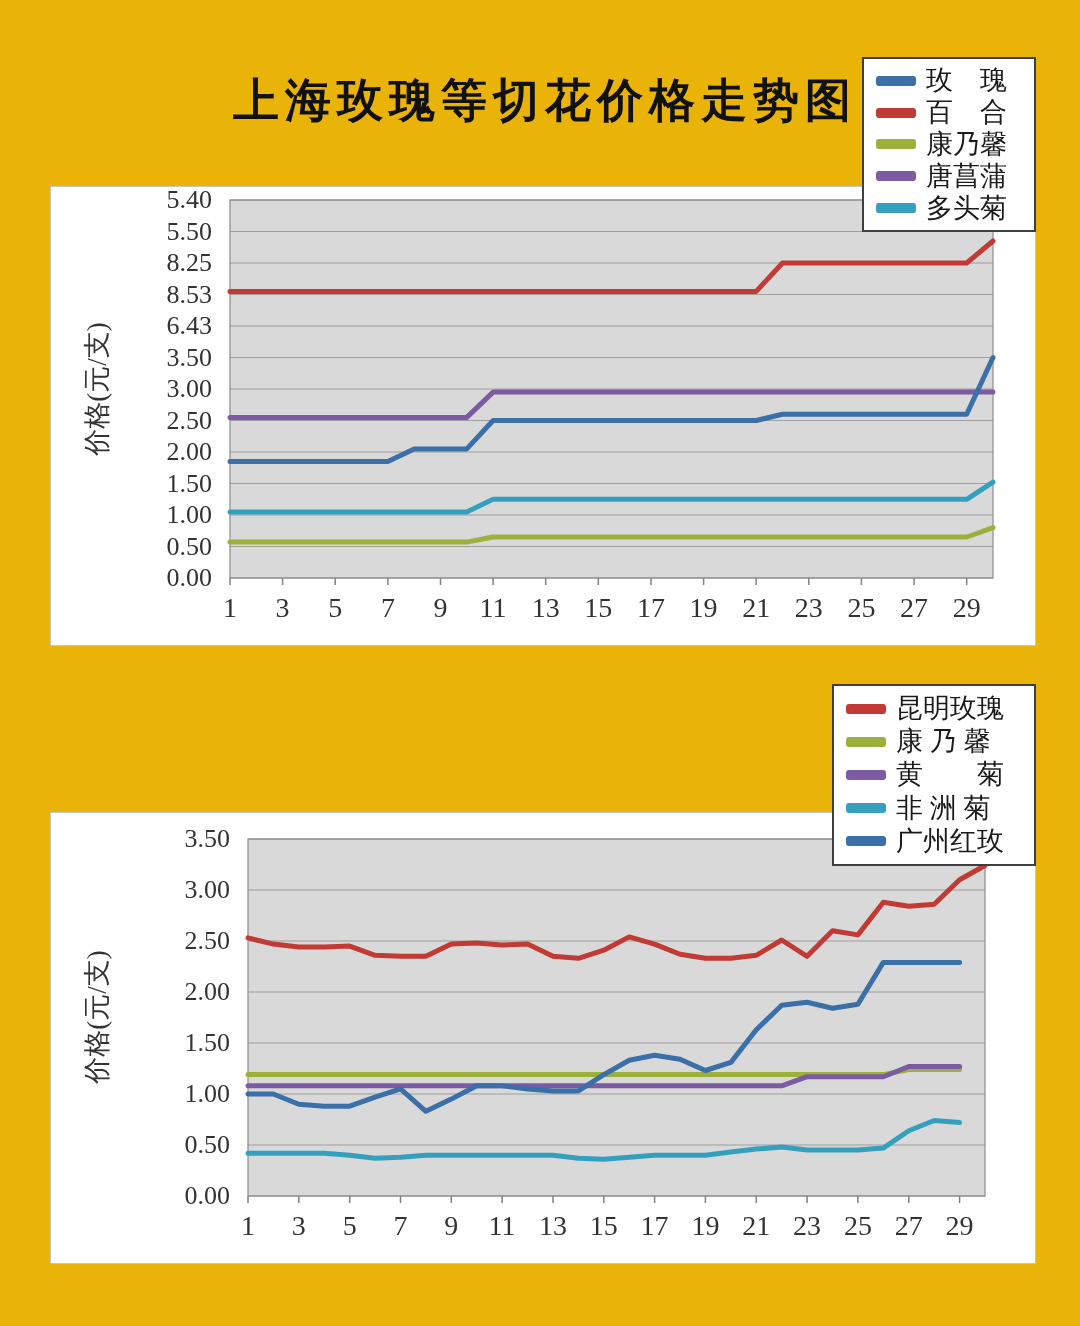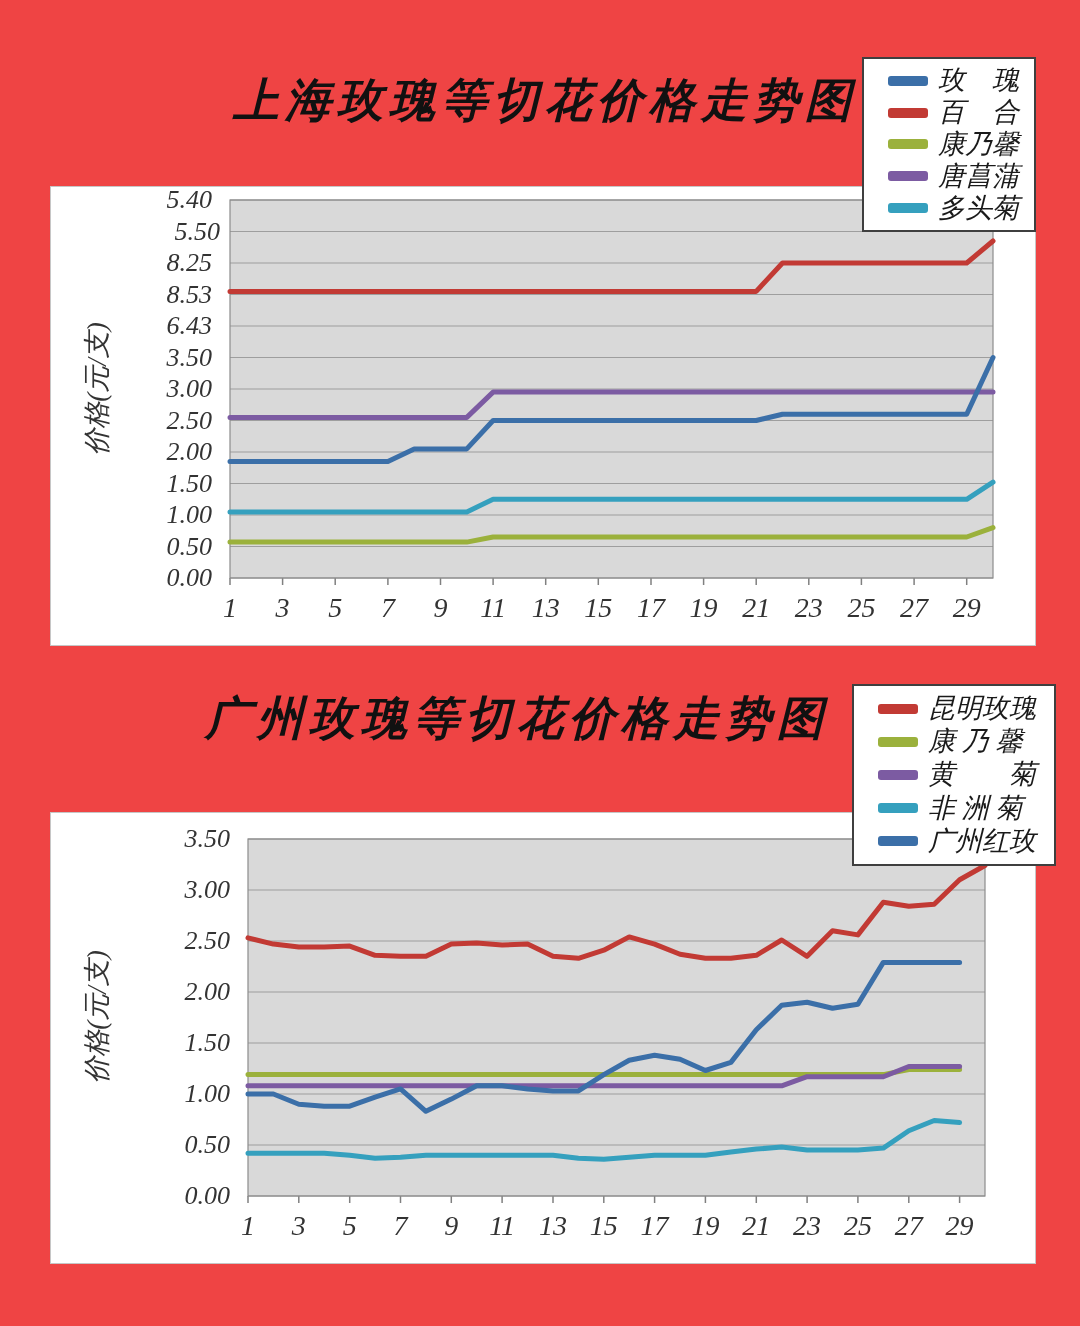--- a/index.html
+++ b/index.html
@@ -1,27 +1,27 @@
 <!DOCTYPE html>
 <html><head>
 <meta charset="utf-8">
 <style>
   html,body{margin:0;padding:0;background:#ffffff;}
-  #page{position:relative;width:1080px;height:1326px;background:#ef4444;overflow:hidden;
-        font-family:"Liberation Serif", serif;font-style:italic;}
+  #page{position:relative;width:1080px;height:1326px;background:#eab308;overflow:hidden;
+        font-family:"Liberation Serif", serif;}
   .chart-box{position:absolute;background:#ffffff;border:1px solid #c6c6c6;z-index:1;}
   #canvas{position:absolute;left:0;top:0;z-index:2;}
   .chart-title{position:absolute;transform:translateX(-50%);white-space:nowrap;
         font-family:"Liberation Sans", sans-serif;font-weight:600;color:#111;
         font-size:46px;letter-spacing:6px;z-index:4;}
   .y-title{position:absolute;transform:translate(-50%,-50%) rotate(-90deg);white-space:nowrap;
         font-size:27px;color:#333;z-index:3;}
   .legend{position:absolute;background:#ffffff;border:2px solid #3f3f3f;z-index:5;
         display:flex;flex-direction:column;justify-content:space-around;
-        padding:6px 6px 6px 24px;box-sizing:border-box;}
+        padding:6px 6px 6px 12px;box-sizing:border-box;}
   .legend-item{display:flex;align-items:center;gap:10px;}
   .swatch{display:inline-block;width:40px;height:10px;border-radius:3px;flex:0 0 auto;}
   .legend-label{font-size:27px;color:#1a1a1a;white-space:pre;line-height:1;}
   .y-tick-label{position:absolute;width:84px;text-align:right;font-size:26px;color:#333;z-index:3;}
   .x-tick-label{position:absolute;width:60px;text-align:center;font-size:28px;color:#333;z-index:3;}
 </style>
 </head>
 <body>
 
 <div id="page">
@@ -91,21 +91,20 @@
       <line x1="959.6" y1="1196" x2="959.6" y2="1203" stroke="#808080" stroke-width="1.5"></line>
       <rect x="248" y="839" width="737" height="357" fill="none" stroke="#8c8c8c" stroke-width="1.2"></rect>
       <polyline points="248,937.9 273.4,944.1 298.8,947.1 324.2,947.1 349.7,946.1 375.1,955.3 400.5,956.3 425.9,956.3 451.3,944.1 476.7,943 502.1,945.1 527.6,944.1 553,956.3 578.4,958.3 603.8,950.2 629.2,936.9 654.6,944.1 680,954.3 705.4,958.3 730.9,958.3 756.3,955.3 781.7,940 807.1,956.3 832.5,930.8 857.9,934.9 883.3,902.2 908.8,906.3 934.2,904.3 959.6,879.8 985,865.5" fill="none" stroke="#c23a34" stroke-width="5" stroke-linejoin="round" stroke-linecap="round"></polyline>
       <polyline points="248,1074.6 273.4,1074.6 298.8,1074.6 324.2,1074.6 349.7,1074.6 375.1,1074.6 400.5,1074.6 425.9,1074.6 451.3,1074.6 476.7,1074.6 502.1,1074.6 527.6,1074.6 553,1074.6 578.4,1074.6 603.8,1074.6 629.2,1074.6 654.6,1074.6 680,1074.6 705.4,1074.6 730.9,1074.6 756.3,1074.6 781.7,1074.6 807.1,1074.6 832.5,1074.6 857.9,1074.6 883.3,1074.6 908.8,1069.5 934.2,1069.5 959.6,1069.5" fill="none" stroke="#9bb13c" stroke-width="5" stroke-linejoin="round" stroke-linecap="round"></polyline>
       <polyline points="248,1085.8 273.4,1085.8 298.8,1085.8 324.2,1085.8 349.7,1085.8 375.1,1085.8 400.5,1085.8 425.9,1085.8 451.3,1085.8 476.7,1085.8 502.1,1085.8 527.6,1085.8 553,1085.8 578.4,1085.8 603.8,1085.8 629.2,1085.8 654.6,1085.8 680,1085.8 705.4,1085.8 730.9,1085.8 756.3,1085.8 781.7,1085.8 807.1,1076.7 832.5,1076.7 857.9,1076.7 883.3,1076.7 908.8,1066.5 934.2,1066.5 959.6,1066.5" fill="none" stroke="#7c5ba2" stroke-width="5" stroke-linejoin="round" stroke-linecap="round"></polyline>
       <polyline points="248,1153.2 273.4,1153.2 298.8,1153.2 324.2,1153.2 349.7,1155.2 375.1,1158.3 400.5,1157.2 425.9,1155.2 451.3,1155.2 476.7,1155.2 502.1,1155.2 527.6,1155.2 553,1155.2 578.4,1158.3 603.8,1159.3 629.2,1157.2 654.6,1155.2 680,1155.2 705.4,1155.2 730.9,1152.1 756.3,1149.1 781.7,1147 807.1,1150.1 832.5,1150.1 857.9,1150.1 883.3,1148.1 908.8,1130.7 934.2,1120.5 959.6,1122.6" fill="none" stroke="#35a0be" stroke-width="5" stroke-linejoin="round" stroke-linecap="round"></polyline>
       <polyline points="248,1094 273.4,1094 298.8,1104.2 324.2,1106.2 349.7,1106.2 375.1,1097.1 400.5,1088.9 425.9,1111.3 451.3,1099.1 476.7,1085.8 502.1,1085.8 527.6,1088.9 553,1090.9 578.4,1090.9 603.8,1074.6 629.2,1060.3 654.6,1055.2 680,1059.3 705.4,1070.5 730.9,1062.4 756.3,1029.7 781.7,1005.3 807.1,1002.2 832.5,1008.3 857.9,1004.2 883.3,962.4 908.8,962.4 934.2,962.4 959.6,962.4" fill="none" stroke="#3b6fa8" stroke-width="5" stroke-linejoin="round" stroke-linecap="round"></polyline>
     </svg>
 
   <div class="chart-title" id="title-0" style="left:545px;top:70px;">上海玫瑰等切花价格走势图</div>
-  <div class="chart-title" id="title-1" style="left:517px;top:688px;">广州玫瑰等切花价格走势图</div>
 
   <div class="y-title" style="left:97px;top:389px;">价格(元/支)</div>
   <div class="y-title" style="left:97px;top:1017px;">价格(元/支)</div>
 
   <div class="legend" id="legend-0" style="left:862px;top:57px;width:174px;height:175px;">
     <div class="legend-item">
       <span class="swatch" style="background: rgb(59, 111, 168);"></span>
       <span class="legend-label">玫    瑰</span>
     </div>
     <div class="legend-item">
@@ -119,21 +118,21 @@
     <div class="legend-item">
       <span class="swatch" style="background: rgb(124, 91, 162);"></span>
       <span class="legend-label">唐菖蒲</span>
     </div>
     <div class="legend-item">
       <span class="swatch" style="background: rgb(53, 160, 190);"></span>
       <span class="legend-label">多头菊</span>
     </div>
   </div>
 
-  <div class="legend" id="legend-1" style="left:832px;top:684px;width:204px;height:182px;margin-left:20px;">
+  <div class="legend" id="legend-1" style="left:832px;top:684px;width:204px;height:182px;">
     <div class="legend-item">
       <span class="swatch" style="background: rgb(194, 58, 52);"></span>
       <span class="legend-label">昆明玫瑰</span>
     </div>
     <div class="legend-item">
       <span class="swatch" style="background: rgb(155, 177, 60);"></span>
       <span class="legend-label">康 乃 馨</span>
     </div>
     <div class="legend-item">
       <span class="swatch" style="background: rgb(124, 91, 162);"></span>
@@ -144,21 +143,21 @@
       <span class="legend-label">非 洲 菊</span>
     </div>
     <div class="legend-item">
       <span class="swatch" style="background: rgb(59, 111, 168);"></span>
       <span class="legend-label">广州红玫</span>
     </div>
   </div>
 
   <div id="axis-labels">
       <div class="y-tick-label" style="left: 128px; top: 185px;">5.40</div>
-      <div class="y-tick-label" style="left: 136px; top: 216.5px;">5.50</div>
+      <div class="y-tick-label" style="left: 128px; top: 216.5px;">5.50</div>
       <div class="y-tick-label" style="left: 128px; top: 248px;">8.25</div>
       <div class="y-tick-label" style="left: 128px; top: 279.5px;">8.53</div>
       <div class="y-tick-label" style="left: 128px; top: 311px;">6.43</div>
       <div class="y-tick-label" style="left: 128px; top: 342.5px;">3.50</div>
       <div class="y-tick-label" style="left: 128px; top: 374px;">3.00</div>
       <div class="y-tick-label" style="left: 128px; top: 405.5px;">2.50</div>
       <div class="y-tick-label" style="left: 128px; top: 437px;">2.00</div>
       <div class="y-tick-label" style="left: 128px; top: 468.5px;">1.50</div>
       <div class="y-tick-label" style="left: 128px; top: 500px;">1.00</div>
       <div class="y-tick-label" style="left: 128px; top: 531.5px;">0.50</div>

